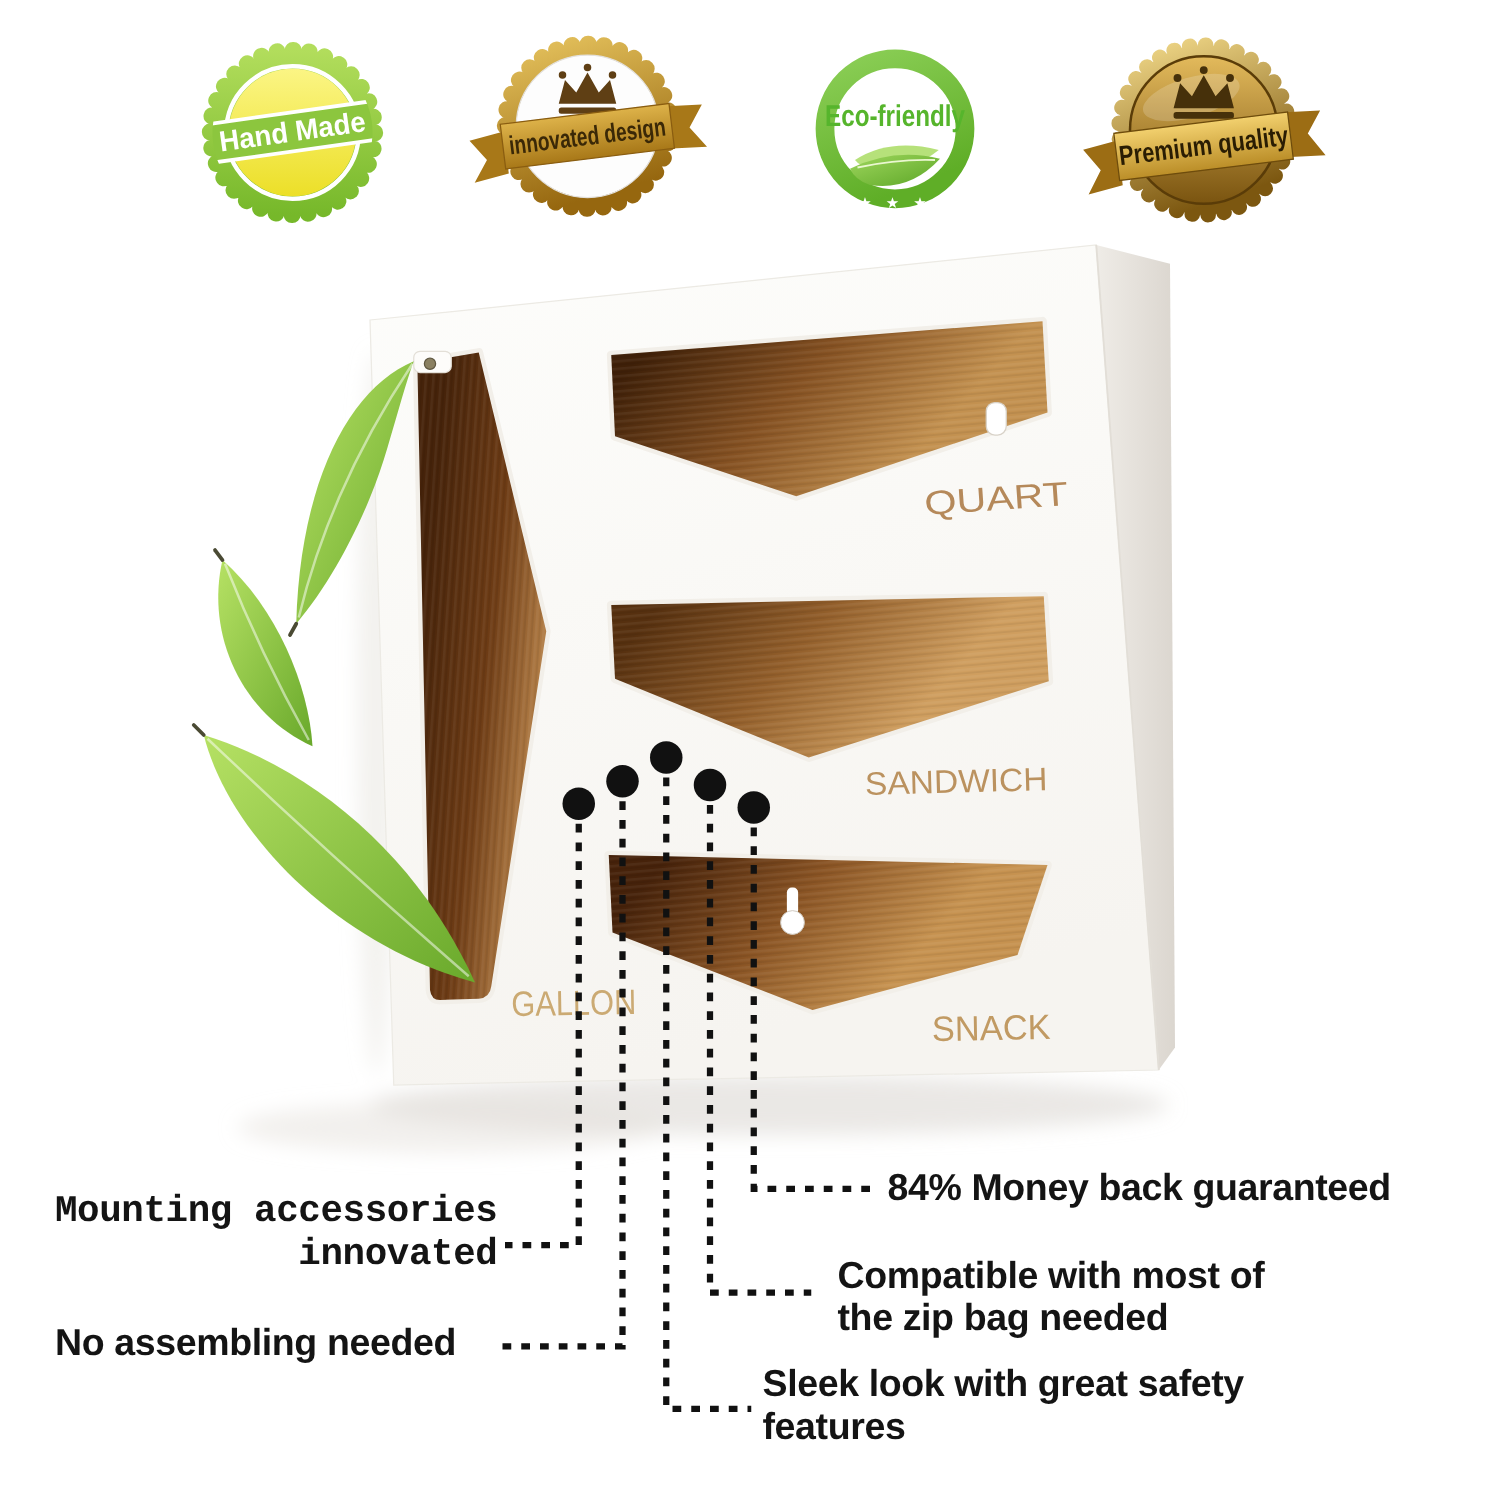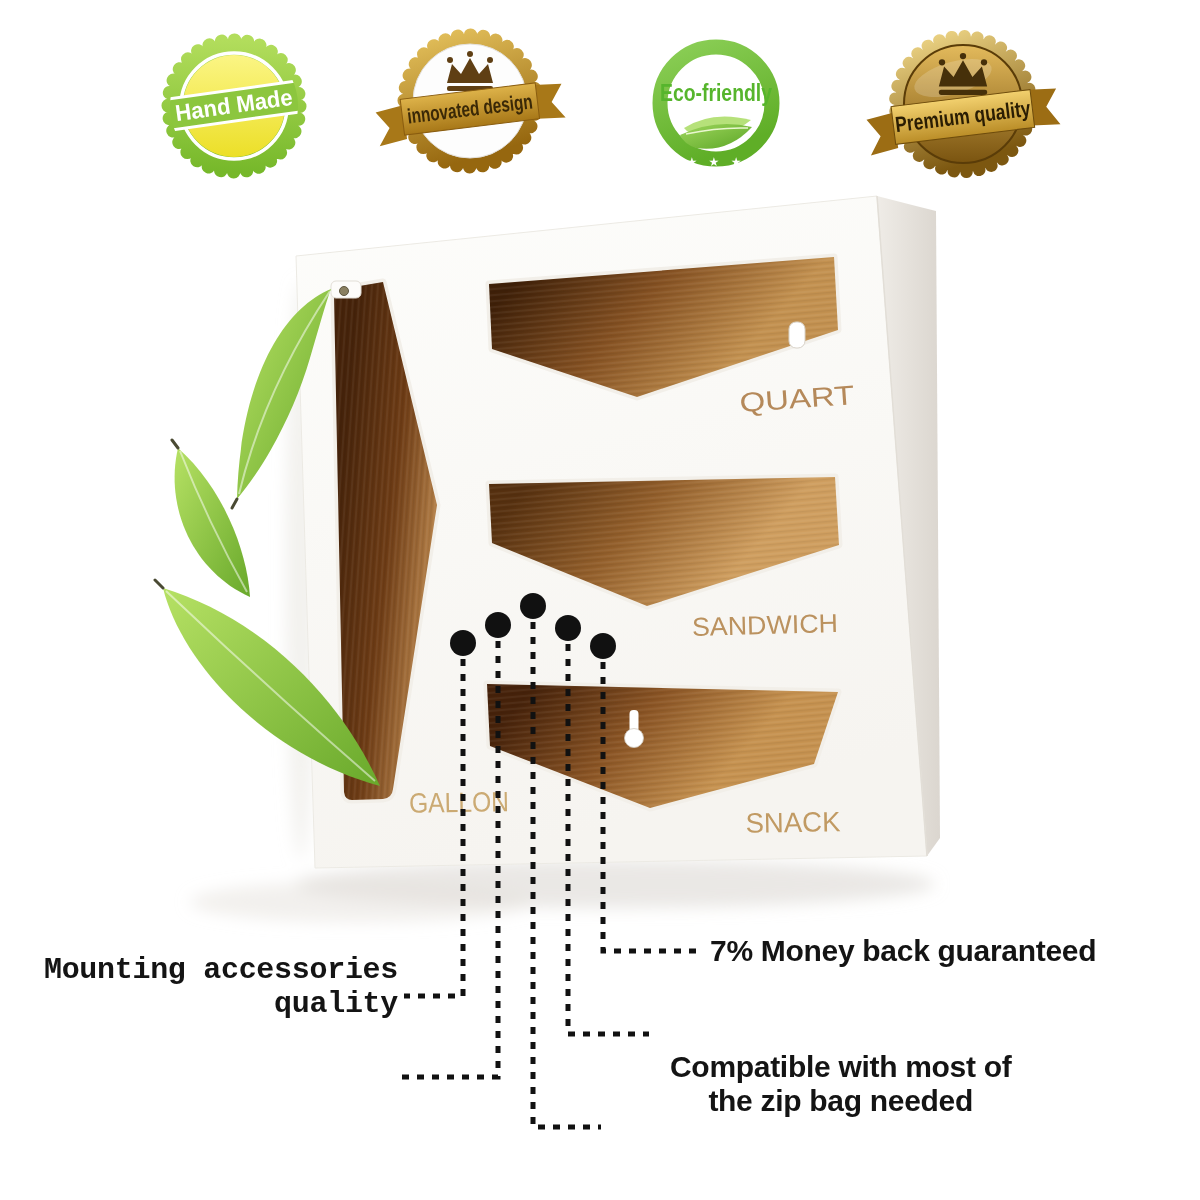--- a/index.html
+++ b/index.html
@@ -253,27 +253,34 @@
       <path d="M463,659 L463,996 L404,996"></path>
       <path d="M498,641 L498,1077 L396,1077"></path>
       <path d="M533,622 L533,1127 L601,1127"></path>
       <path d="M568,644 L568,1034 L649,1034"></path>
       <path d="M603,662 L603,951 L702,951"></path>
     </g>
   </svg>
 
   <div class="callout right-align" style="left:38px;top:953px;width:360px;font-family:Liberation Mono, monospace;">
     <div>Mounting accessories</div>
-    <div>quality</div>
-  </div>
-
+    <div>innovated</div>
+  </div>
+
+  <div class="callout" style="left:44px;top:1058px;">
+    <div>No assembling needed</div>
+  </div>
 
   <div class="callout" style="left:710px;top:934px;">
-    <div>7% Money back guaranteed</div>
-  </div>
-
-  <div class="callout" style="left:670px;top:1050px;text-align:center;">
+    <div>84% Money back guaranteed</div>
+  </div>
+
+  <div class="callout" style="left:670px;top:1004px;">
     <div>Compatible with most of</div>
     <div>the zip bag needed</div>
   </div>
 
+  <div class="callout" style="left:610px;top:1091px;">
+    <div>Sleek look with great safety</div>
+    <div>features</div>
+  </div>
 
 </div>
 
 </body></html>

